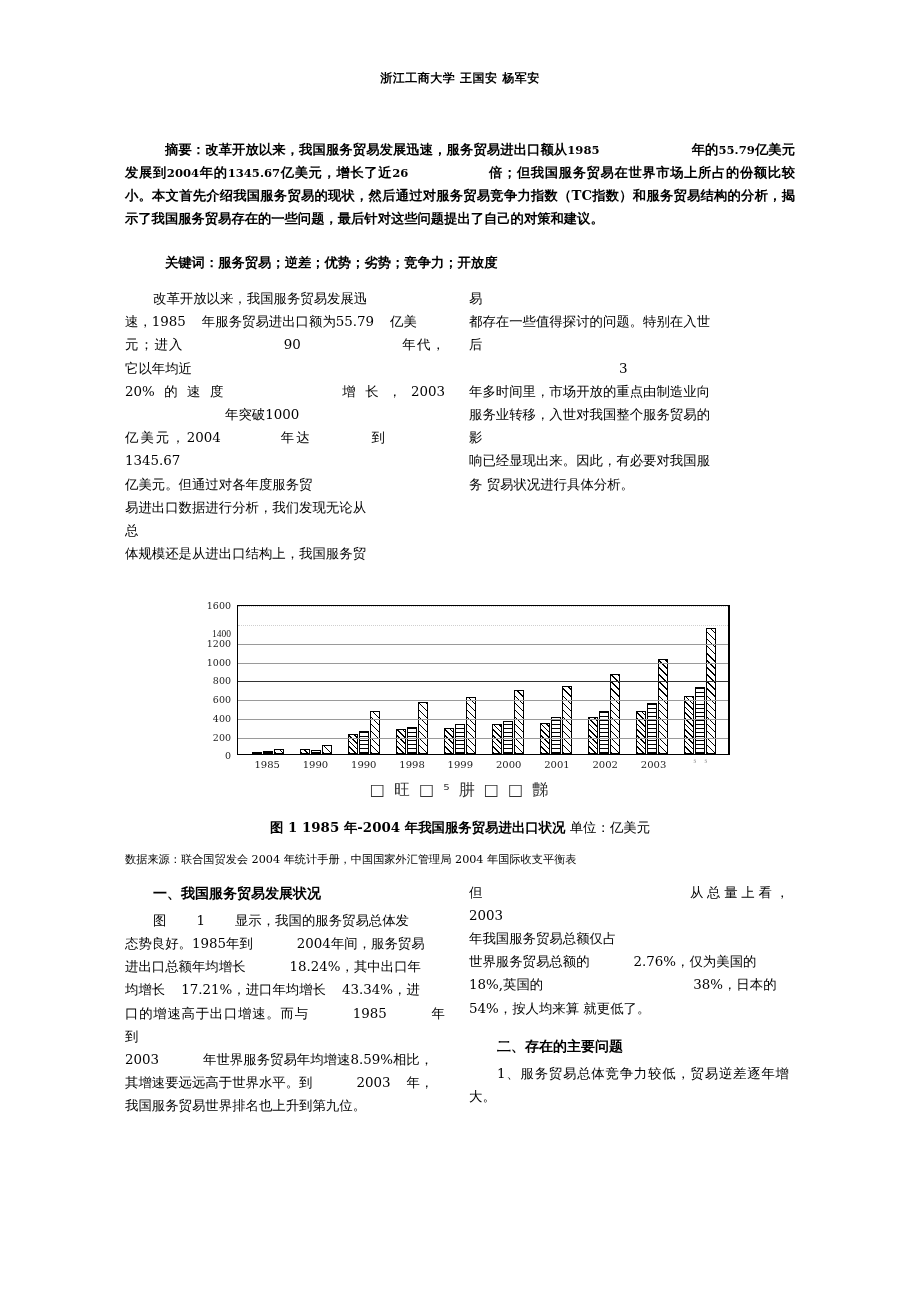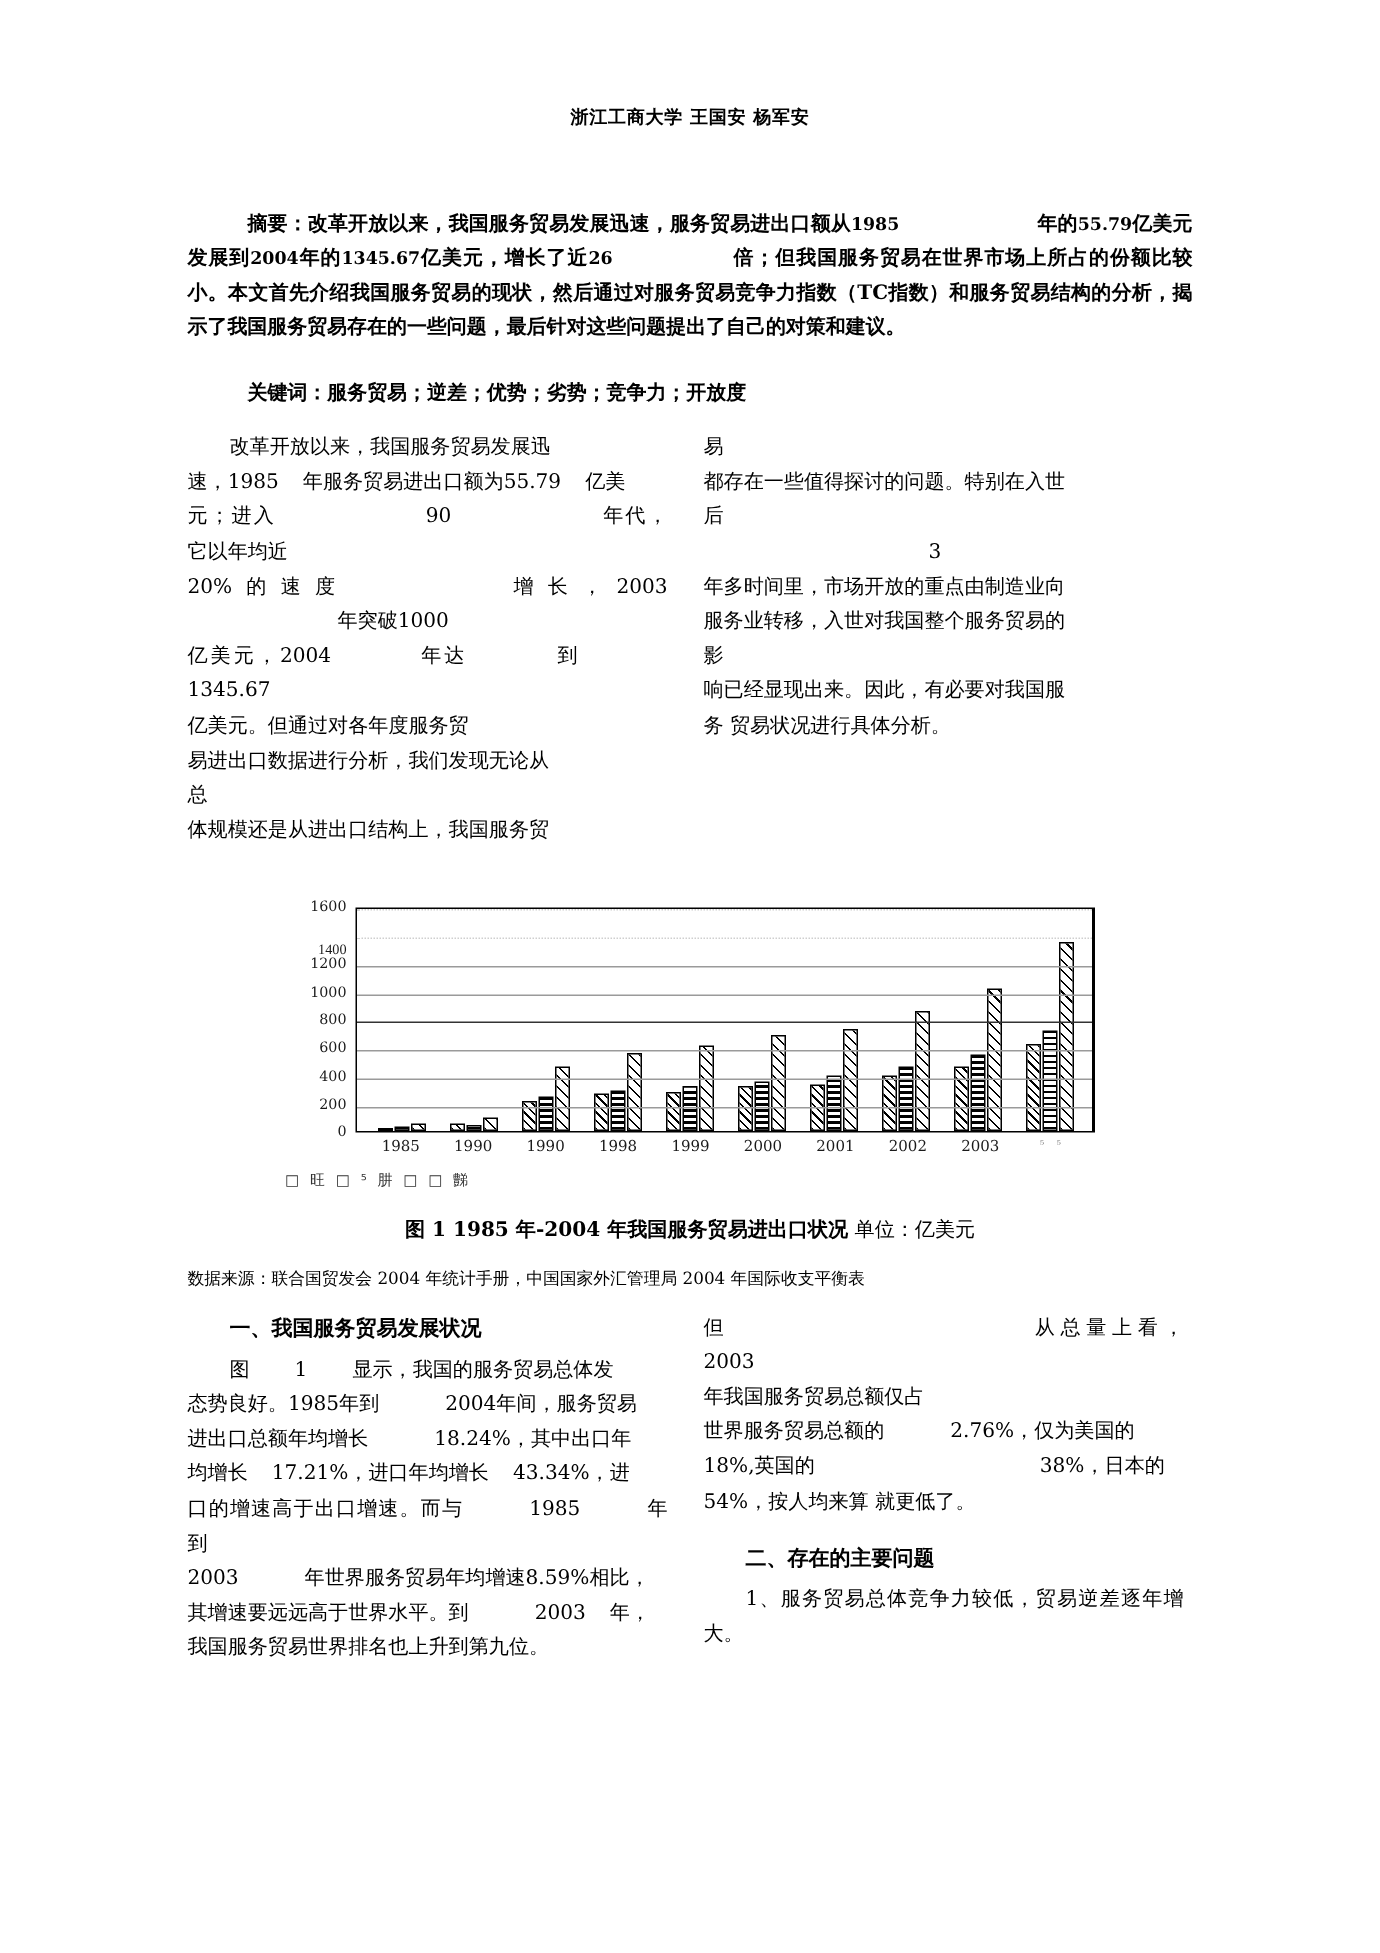--- a/index.html
+++ b/index.html
@@ -179,23 +179,23 @@
     font-size: 10px;
     font-family: "DejaVu Serif", "Liberation Serif", serif;
     color: #1a1a1a;
   }
   .xlabel.garbled {
     font-size: 7px;
     color: #777;
     letter-spacing: 3px;
   }
   .chart-legend {
-    text-align: left;
+    text-align: center;
     padding-top: 10px;
-    font-size: 10px;
+    font-size: 16px;
     letter-spacing: 2px;
     color: #333;
     font-family: "DejaVu Sans", sans-serif;
   }
 
   .fig-caption {
     text-align: center;
     padding-top: 16px;
     font-size: 13.4px;
     line-height: 1.6;

